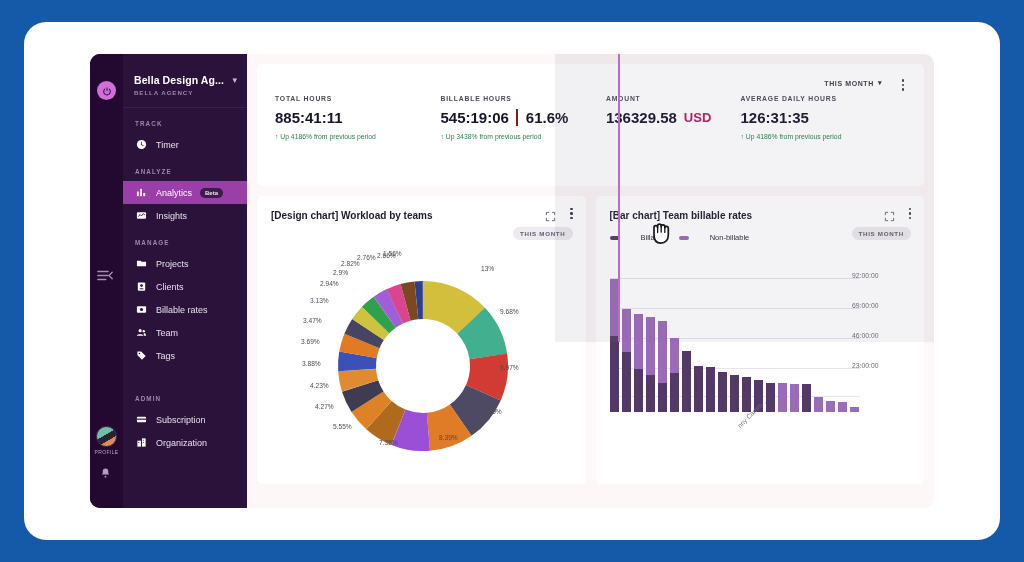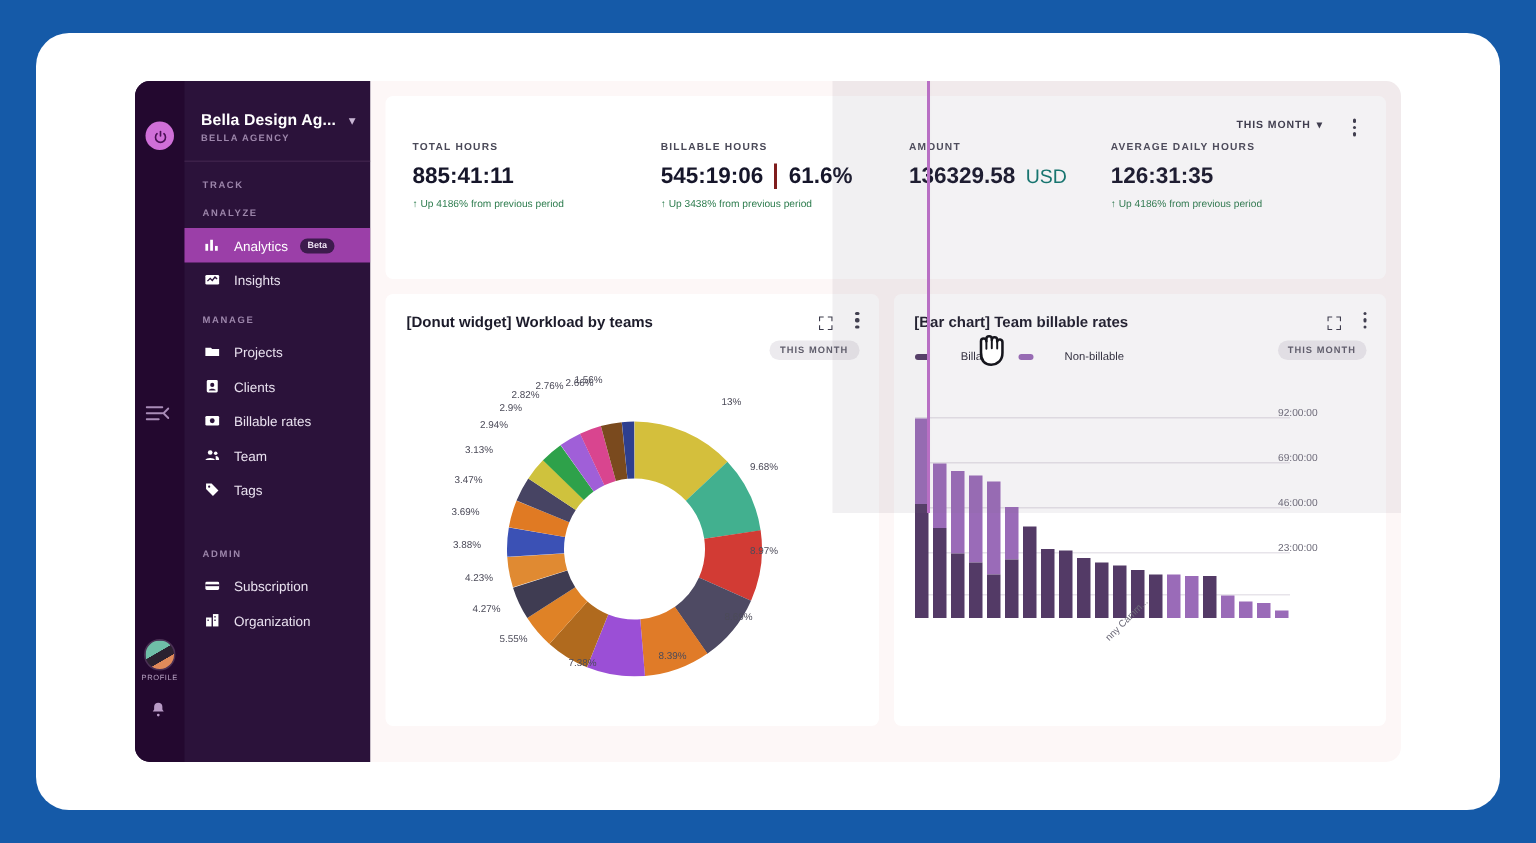--- a/index.html
+++ b/index.html
@@ -108,21 +108,21 @@
   .stat { width: 166px; }
   .stat.wide { width: 135px; }
   .stat-label {
     font-size: 6.8px; font-weight: bold; color: #4a4958; letter-spacing: .8px;
   }
   .stat-value {
     font-size: 15px; font-weight: bold; color: #16162a; margin-top: 7px;
     display: flex; align-items: center; gap: 7px; white-space: nowrap;
   }
   .stat-pct { border-left: 2px solid #7f1d1d; padding-left: 8px; }
-  .stat-unit { font-size: 13px; color: #0f766e; font-weight: normal; }
+  .stat-unit { font-size: 13px; color: #be185d; font-weight: bold; }
   .stat-delta { font-size: 6.8px; color: #2e7d4f; margin-top: 7px; white-space: nowrap; }
   .charts { display: flex; gap: 10px; margin-top: 10px; height: 288px; }
   .chart-card { width: 333px; position: relative; overflow: hidden; }
   .chart-head { padding: 14px 14px 0 14px; }
   .chart-title { font-size: 10px; font-weight: bold; color: #1c1b2a; }
   .chart-icons { position: absolute; right: 13px; top: 12px; display: flex; gap: 14px; align-items: flex-start; }
   .expand { width: 11px; height: 11px; color: #3b3a4a; }
   .expand svg { width: 11px; height: 11px; stroke: currentColor; fill: none; stroke-width: 1.6; }
   .kebab-sm { display: flex; flex-direction: column; gap: 2px; align-items: center; padding-top: 0px; }
   .kebab-sm i { width: 2.4px; height: 2.4px; border-radius: 50%; background: #3b3a4a; }
@@ -201,20 +201,29 @@
       <div class="org">
         <div class="org-row">
           <span class="org-name">Bella Design Ag...</span>
           <span class="org-caret">▾</span>
         </div>
         <div class="org-sub">BELLA AGENCY</div>
       </div>
       <div class="side-divider"></div>
 
       <div class="sec-label">TRACK</div>
+      <div class="nav-item">
+        <span class="nav-ico">
+          <svg viewBox="0 0 24 24">
+              <circle cx="12" cy="12" r="10"></circle>
+              <path d="M12.8 6h-1.6v7l5 2 .6-1.5-4-1.6z" fill="#2b123a"></path>
+            </svg>
+        </span>
+        <span>Timer</span>
+      </div>
 
       <div class="sec-label">ANALYZE</div>
       <div class="nav-item active">
         <span class="nav-ico">
           <svg viewBox="0 0 24 24">
               <rect x="2" y="10" width="4" height="10"></rect>
               <rect x="9" y="4" width="4" height="16"></rect>
               <rect x="16" y="13" width="4" height="7"></rect>
             </svg>
         </span>
@@ -347,21 +356,21 @@
             </div>
           <div class="stat-delta">↑ <span>Up 4186%</span><span> from previous period</span></div>
         </div>
       </div>
     </div>
 
     <div class="charts">
 
       <div class="card chart-card">
         <div class="chart-head">
-          <div class="chart-title">[Donut widget] Workload by teams</div>
+          <div class="chart-title">[Design chart] Workload by teams</div>
         </div>
         <div class="chart-icons">
           <span class="expand">
             <svg viewBox="0 0 24 24">
                 <path d="M3 9V3h6M21 9V3h-6M3 15v6h6M21 15v6h-6"></path>
               </svg>
           </span>
           <span class="kebab-sm">
               <i></i>
               <i></i>

